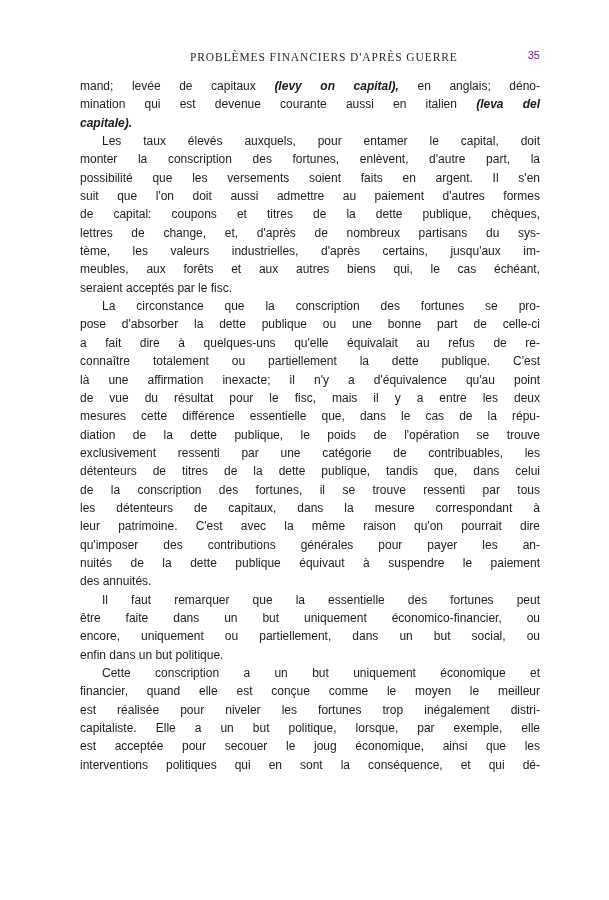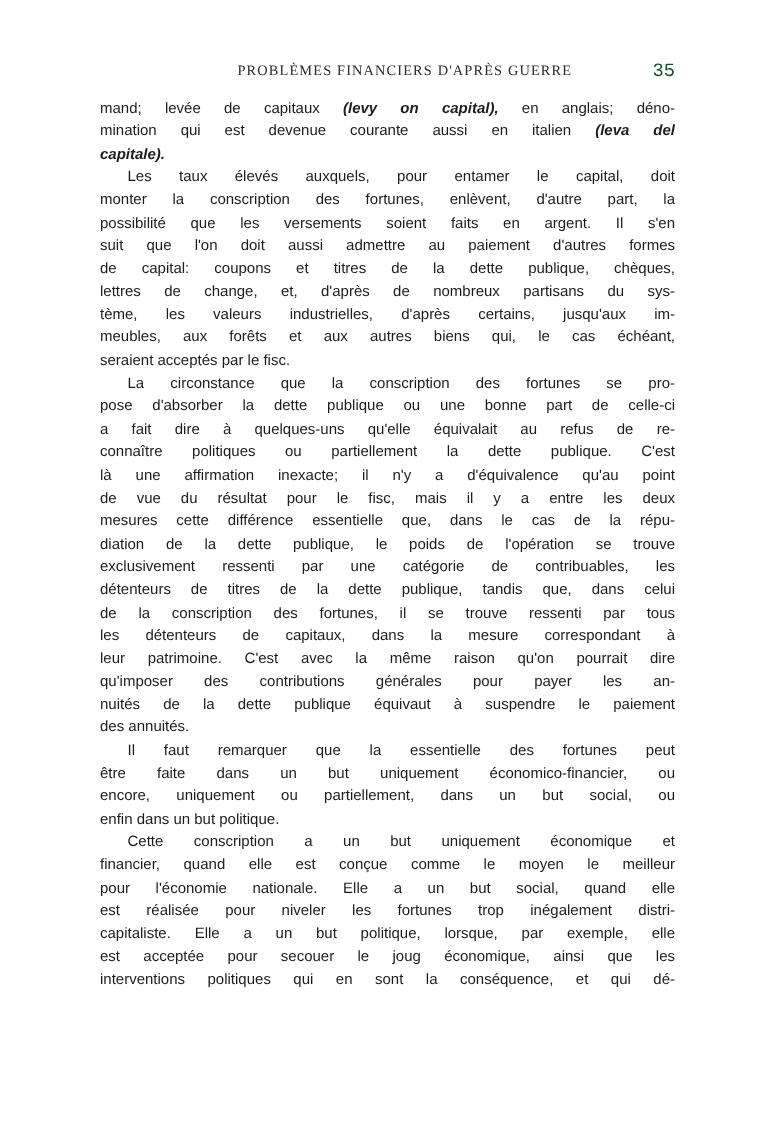--- a/index.html
+++ b/index.html
@@ -35,23 +35,23 @@
       font-size: 11.5px;
       letter-spacing: 0.9px;
       color: #2a2a2a;
       white-space: nowrap;
       margin-left: 48px;
     }
     .page-number {
       position: absolute;
       right: 0;
       top: -2px;
-      font-family: Liberation Mono, monospace;
-      font-size: 15px;
-      color: #14532d;
+      font-family: Liberation Sans, sans-serif;
+      font-size: 11px;
+      color: #701a75;
     }
     .body-text {
       position: absolute;
       left: 80px;
       top: 77px;
       width: 460px;
     }
     .line {
       display: block;
       height: 18.35px;
@@ -137,21 +137,21 @@
       <span class="line indent">
           <span class="line-inner">La circonstance que la conscription des fortunes se pro-</span>
         </span>
       <span class="line">
           <span class="line-inner">pose d'absorber la dette publique ou une bonne part de celle-ci</span>
         </span>
       <span class="line">
           <span class="line-inner">a fait dire à quelques-uns qu'elle équivalait au refus de re-</span>
         </span>
       <span class="line">
-          <span class="line-inner">connaître politiques ou partiellement la dette publique. C'est</span>
+          <span class="line-inner">connaître totalement ou partiellement la dette publique. C'est</span>
         </span>
       <span class="line">
           <span class="line-inner">là une affirmation inexacte; il n'y a d'équivalence qu'au point</span>
         </span>
       <span class="line">
           <span class="line-inner">de vue du résultat pour le fisc, mais il y a entre les deux</span>
         </span>
       <span class="line">
           <span class="line-inner">mesures cette différence essentielle que, dans le cas de la répu-</span>
         </span>
@@ -198,23 +198,20 @@
           <span class="line-inner">enfin dans un but politique.</span>
         </span>
     </div>
 
     <div>
       <span class="line indent">
           <span class="line-inner">Cette conscription a un but uniquement économique et</span>
         </span>
       <span class="line">
           <span class="line-inner">financier, quand elle est conçue comme le moyen le meilleur</span>
-        </span>
-      <span class="line">
-          <span class="line-inner">pour l'économie nationale. Elle a un but social, quand elle</span>
         </span>
       <span class="line">
           <span class="line-inner">est réalisée pour niveler les fortunes trop inégalement distri-</span>
         </span>
       <span class="line">
           <span class="line-inner">capitaliste. Elle a un but politique, lorsque, par exemple, elle</span>
         </span>
       <span class="line">
           <span class="line-inner">est acceptée pour secouer le joug économique, ainsi que les</span>
         </span>

